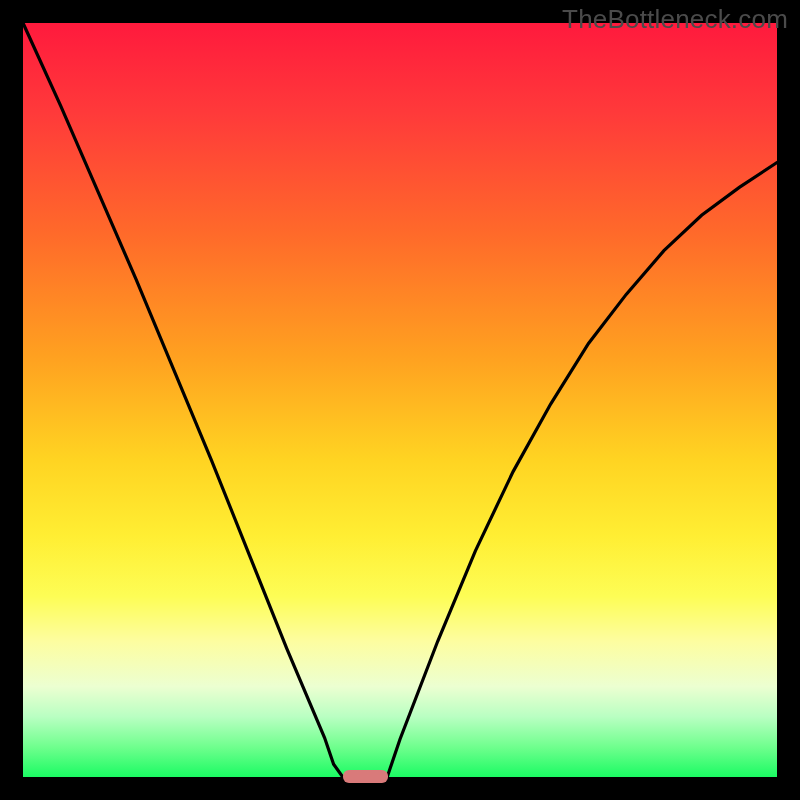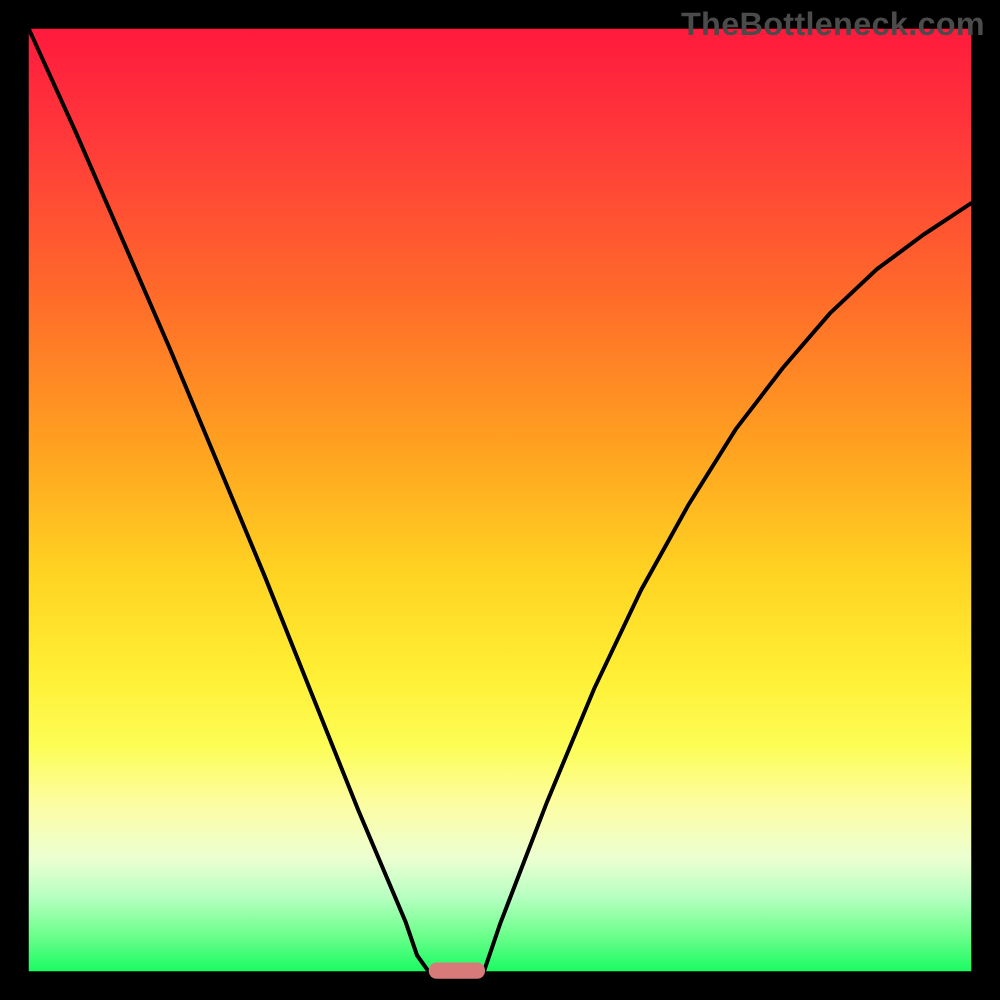--- a/index.html
+++ b/index.html
@@ -50,21 +50,21 @@
     height: 13px;
     border-radius: 6px;
     background: #d97a7a;
   }
   .watermark {
     position: absolute;
     top: 4px;
     right: 12px;
     color: #4b4b4b;
     font-size: 26px;
-    font-weight: 700;
+    font-weight: 400;
     letter-spacing: 0.2px;
     user-select: none;
     text-align: center;
   }
 </style>
 </head>
 <body>
 
 <div class="frame">
   <div class="plot-area">

